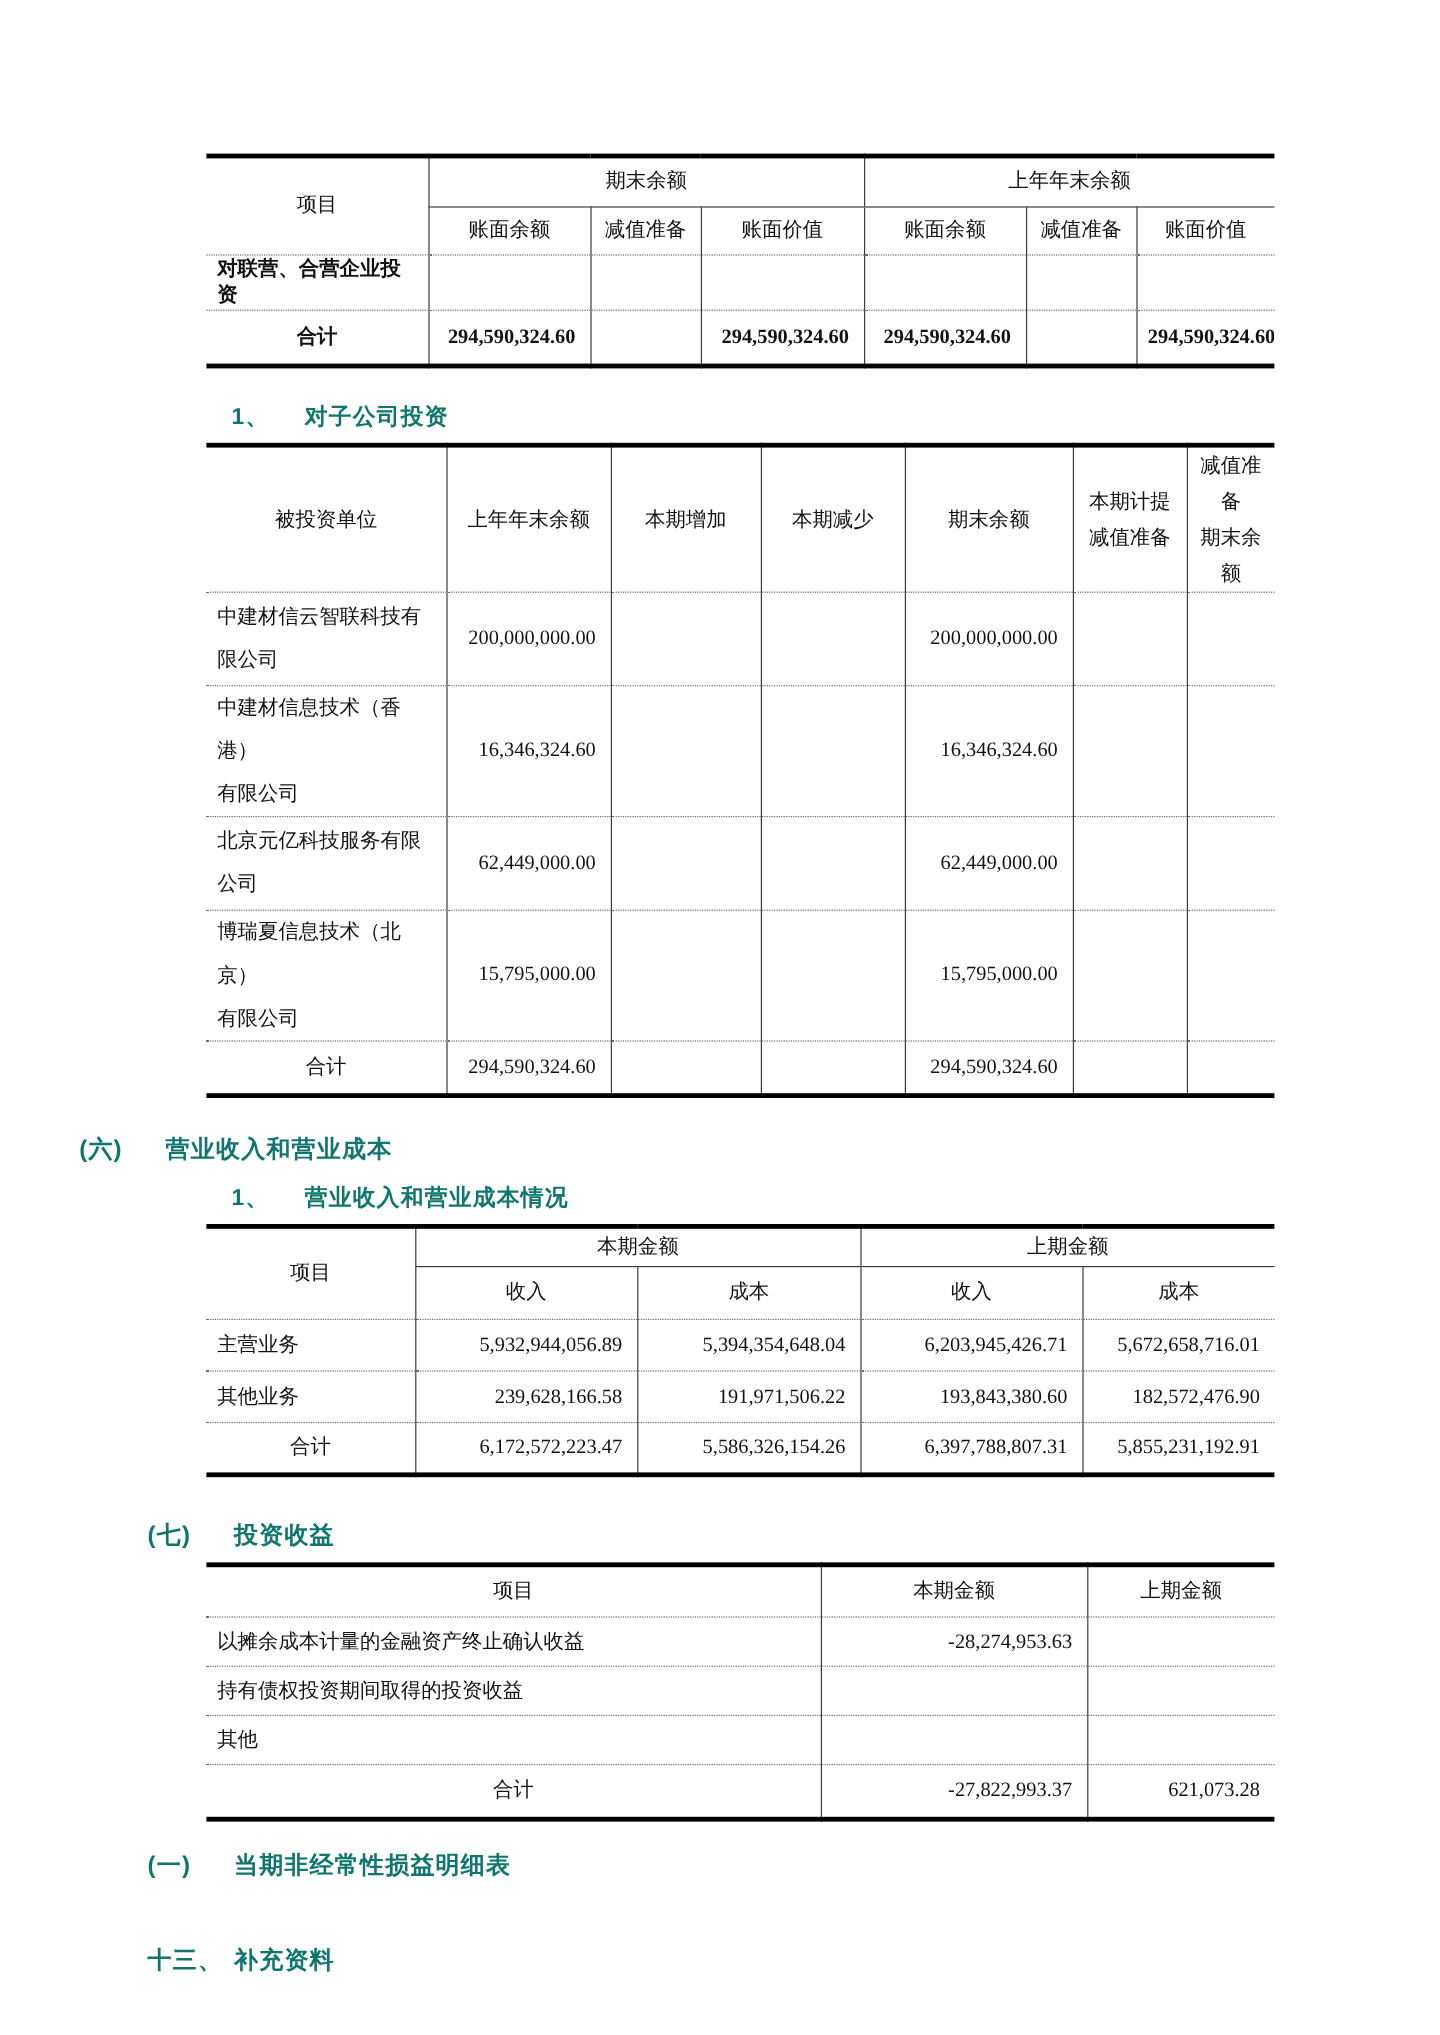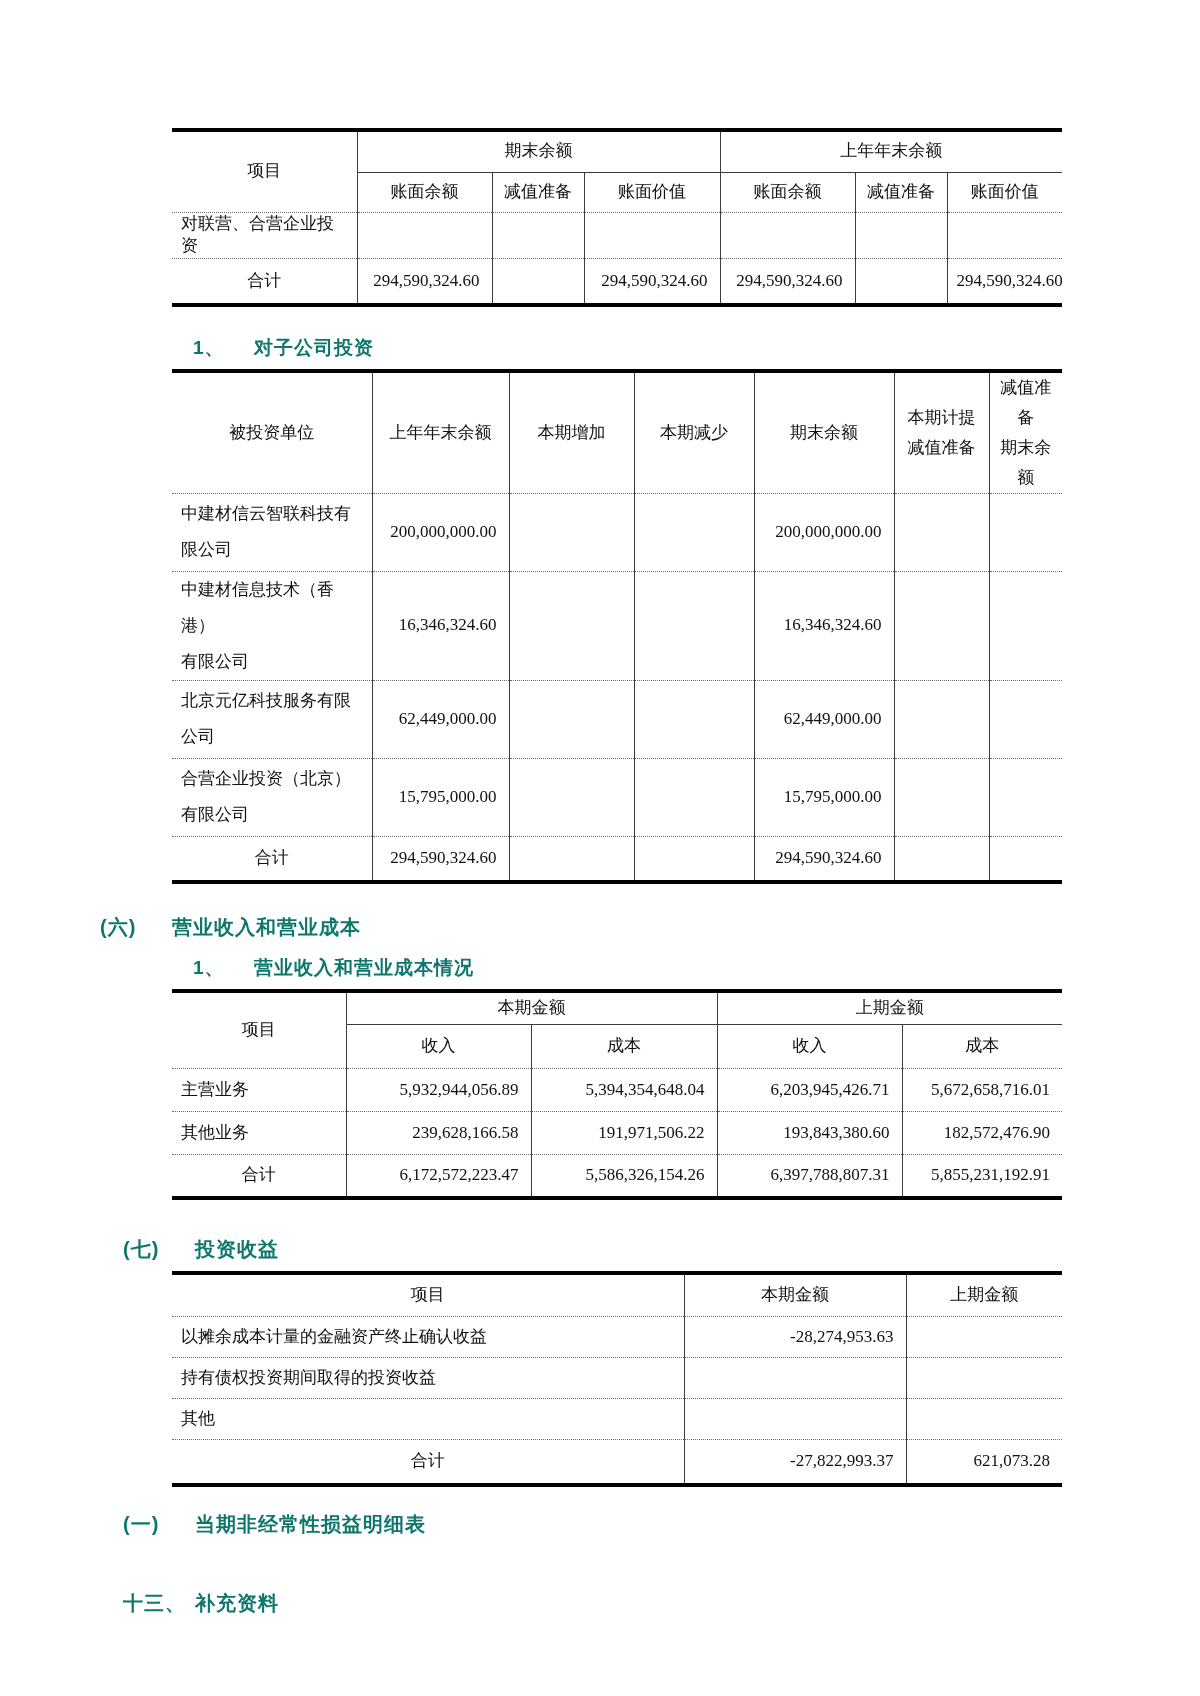--- a/index.html
+++ b/index.html
@@ -25,21 +25,21 @@
   .tbl tr + tr td { border-top: 1px dotted #6a6a6a; }
   .tbl td.grp { border-bottom: 1px solid #3c3c3c; }
   .c { text-align: center; }
   .l { text-align: left; }
   .r { text-align: right; padding-right: 12px !important; }
   .pre { white-space: pre-line; }
 
   #t1 { margin-top: 128px; }
   #t1 .hr1 td { height: 42px; }
   #t1 .hr2 td { height: 40px; }
-  #t1 .dr  td { height: 40px; }
+  #t1 .dr  td { height: 40px; font-weight: bold; }
   #t1 .tr-total td { height: 46px; }
 
   #t2 .hr td { height: 70px; line-height: 30px; }
   #t2 .dr td { height: 78px; }
   #t2 .dr td.name { line-height: 36px; }
   #t2 .tr-total td { height: 46px; }
 
   #t3 .hr1 td { height: 34px; }
   #t3 .hr2 td { height: 44px; }
   #t3 .dr  td { height: 43px; }
@@ -53,21 +53,21 @@
     font-family: "Liberation Sans", "DejaVu Sans", sans-serif;
     font-weight: 700; color: #0f766e; letter-spacing: 1px;
   }
   .h1 { font-size: 20px; }
   .h2 { font-size: 19px; }
   .num { display: inline-block; }
   .n1 { width: 72px; }
   .n2 { width: 61px; }
 
   #h-sub1     { margin: 28px 0 8px 193px; }
-  #h-six      { margin: 30px 0 0 100px; }
+  #h-six      { margin: 30px 0 0 66px; }
   #h-six-sub  { margin: 14px 0 8px 193px; }
   #h-seven    { margin: 36px 0 8px 123px; }
   #h-thirteen { margin: 52px 0 0 123px; }
   #h-one      { margin: 24px 0 0 123px; }
 </style>
 </head>
 <body>
 
 <main>
 
@@ -166,21 +166,21 @@
         <td class="l pre name">北京元亿科技服务有限
 公司</td>
         <td class="r bl">62,449,000.00</td>
         <td class="r bl"></td>
         <td class="r bl"></td>
         <td class="r bl">62,449,000.00</td>
         <td class="r bl"></td>
         <td class="r bl"></td>
       </tr>
       <tr class="dr">
-        <td class="l pre name">合营企业投资（北京）
+        <td class="l pre name">博瑞夏信息技术（北京）
 有限公司</td>
         <td class="r bl">15,795,000.00</td>
         <td class="r bl"></td>
         <td class="r bl"></td>
         <td class="r bl">15,795,000.00</td>
         <td class="r bl"></td>
         <td class="r bl"></td>
       </tr>
       <tr class="tr-total">
         <td class="c">合计</td>

